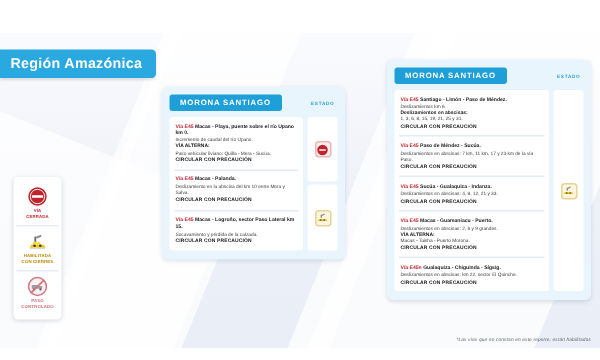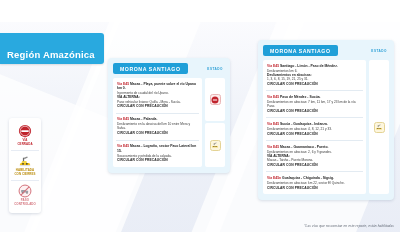--- a/index.html
+++ b/index.html
@@ -22,21 +22,21 @@
   .b5{width:200px;height:300px;left:-90px;top:90px;transform:rotate(22deg);opacity:.35;}
 
   .topbar{position:absolute;left:0;top:0;width:100%;height:22px;background:#ffffff;z-index:1;}
   .botbar{position:absolute;left:0;bottom:0;width:100%;height:8px;background:#ffffff;z-index:1;}
 
   
   .region-title{
     position:absolute;left:0;top:33px;z-index:5;
     background:#29a9df;color:#ffffff;
     font-size:9.5px;font-weight:bold;letter-spacing:.2px;
-    padding:16px 9px 4px 7px;
+    padding:4px 9px 4px 7px;
     border-radius:0 3px 3px 0;
     white-space:nowrap;
     box-shadow:0 1px 2px rgba(0,0,0,.12);
   }
 
   
   .legend{
     position:absolute;left:9px;top:118px;width:32px;z-index:6;
     background:#ffffff;border-radius:3px;
     box-shadow:0 1px 3px rgba(40,60,100,.18);

